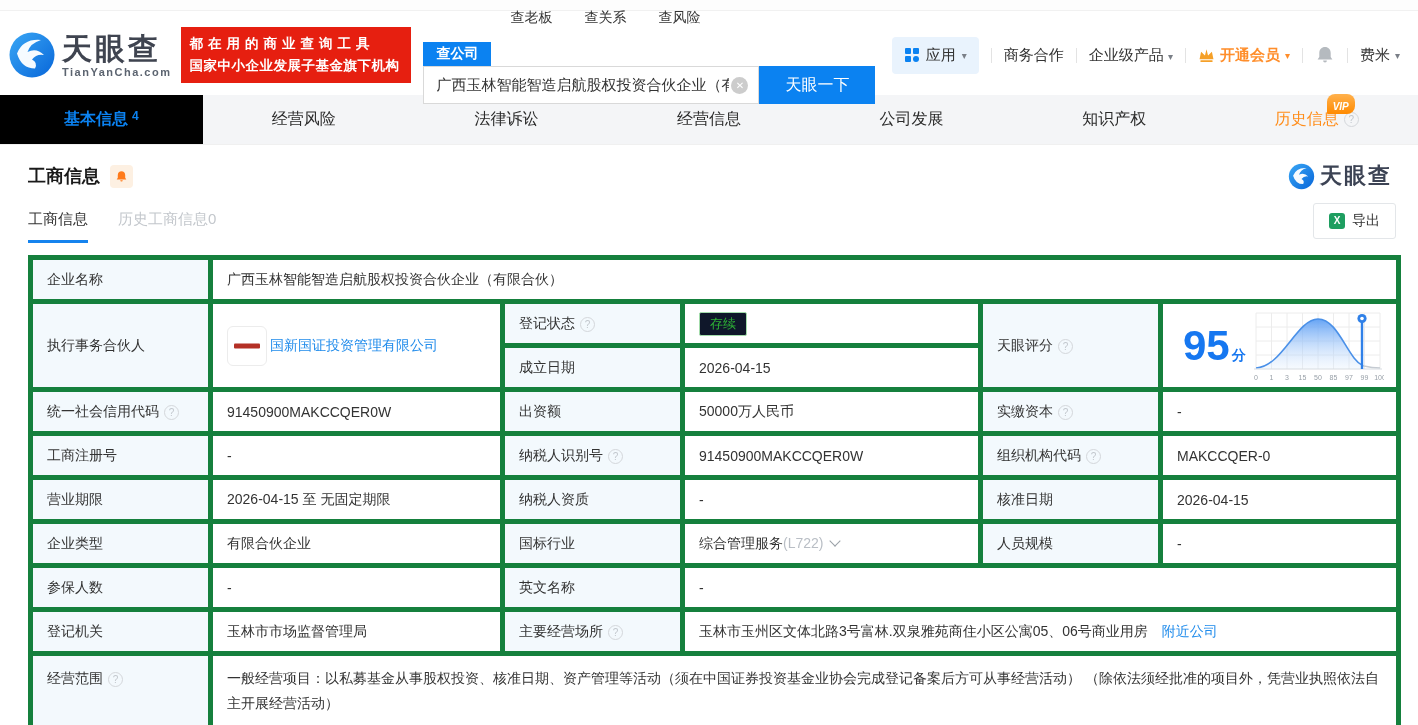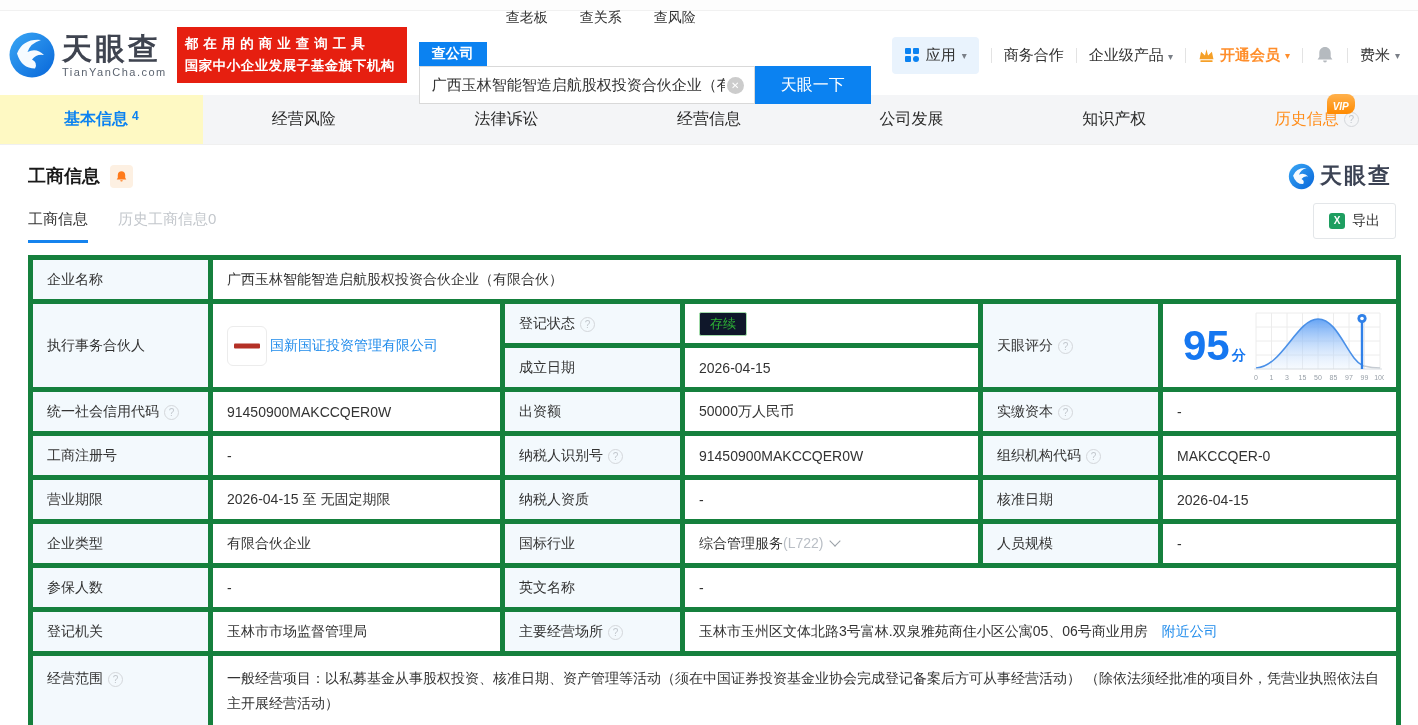--- a/index.html
+++ b/index.html
@@ -6,21 +6,21 @@
   html,body { margin:0; padding:0; width:1418px; height:725px; background:#fff;
     font-family:"Liberation Sans","DejaVu Sans",sans-serif; color:#333; overflow:hidden; }
 
   .topstrip { height:11px; border-bottom:1px solid #f1f1f1; background:#fdfdfd; }
 
   
   header { height:84px; display:flex; align-items:center; padding:4px 10px 0 8px; }
   .logo { display:flex; align-items:center; cursor:pointer; }
   .logo-text { margin-left:6px; }
   .brand-name { font-size:30px; font-weight:700; color:#3f4450; letter-spacing:3px; line-height:32px; }
-  .brand-domain { font-size:11px; font-weight:400; color:#5c6470; letter-spacing:1.5px; margin-top:1px; }
+  .brand-domain { font-size:11px; font-weight:700; color:#5c6470; letter-spacing:1.5px; margin-top:1px; }
   .promo-banner { margin-left:10px; width:230px; height:56px; background:#e61f10; color:#fff;
     display:flex; flex-direction:column; justify-content:center; padding:16px 8px; }
   .promo-banner .l1 { font-size:13.5px; font-weight:700; letter-spacing:5px; white-space:nowrap; }
   .promo-banner .l2 { font-size:13.5px; font-weight:700; letter-spacing:0.5px; margin-top:4px; white-space:nowrap; }
 
   .search-area { margin-left:12px; width:452px; }
   .search-tabs { display:flex; font-size:14px; }
   .stab { padding:3px 13px; margin-right:6px; color:#333; cursor:pointer; }
   .stab.active { background:#0b82f1; color:#fff; font-weight:600;margin-top:36px; }
   .search-row { display:flex; height:38px; }
@@ -38,21 +38,21 @@
   .caret { font-size:10px; color:#7a7f87; }
   .vip-link { color:#ff8e2b; font-weight:700; display:flex; align-items:center; gap:5px; cursor:pointer; }
   .vip-link .caret { color:#ff8e2b; }
   .bell-btn { cursor:pointer; display:flex; align-items:center; }
   .user-menu { display:flex; align-items:center; gap:5px; cursor:pointer; padding-right:8px; }
 
   
   .tabs { display:flex; height:50px; background:#f4f5f7; border-bottom:1px solid #f0f0f0; }
   .tab { flex:1; display:flex; align-items:center; justify-content:center; font-size:16px;
     color:#2b2b2b; cursor:pointer; position:relative; }
-  .tab.active { background:#fef9c3; color:#0b82f1; font-weight:700; }
+  .tab.active { background:#000000; color:#0b82f1; font-weight:700; }
   .tab .cnt { font-size:12px; margin-left:4px; position:relative; top:-4px; }
   .tab.history { color:#ff8d1a; }
   .hist-wrap { position:relative; }
   .vip-tag { position:absolute; top:-15px; right:-16px; background:linear-gradient(#ffb14d,#ff8a00);
     color:#fff; font-size:10px; font-style:italic; font-weight:700; padding:7px 6px 2px;
     border-radius:8px 8px 8px 1px; }
   .q-circle { display:inline-block; width:15px; height:15px; border-radius:50%; border:1px solid #d4d7db;
     color:#c2c7cd; font-size:10px; line-height:13px; text-align:center; margin-left:5px; font-weight:400; }
 
   

